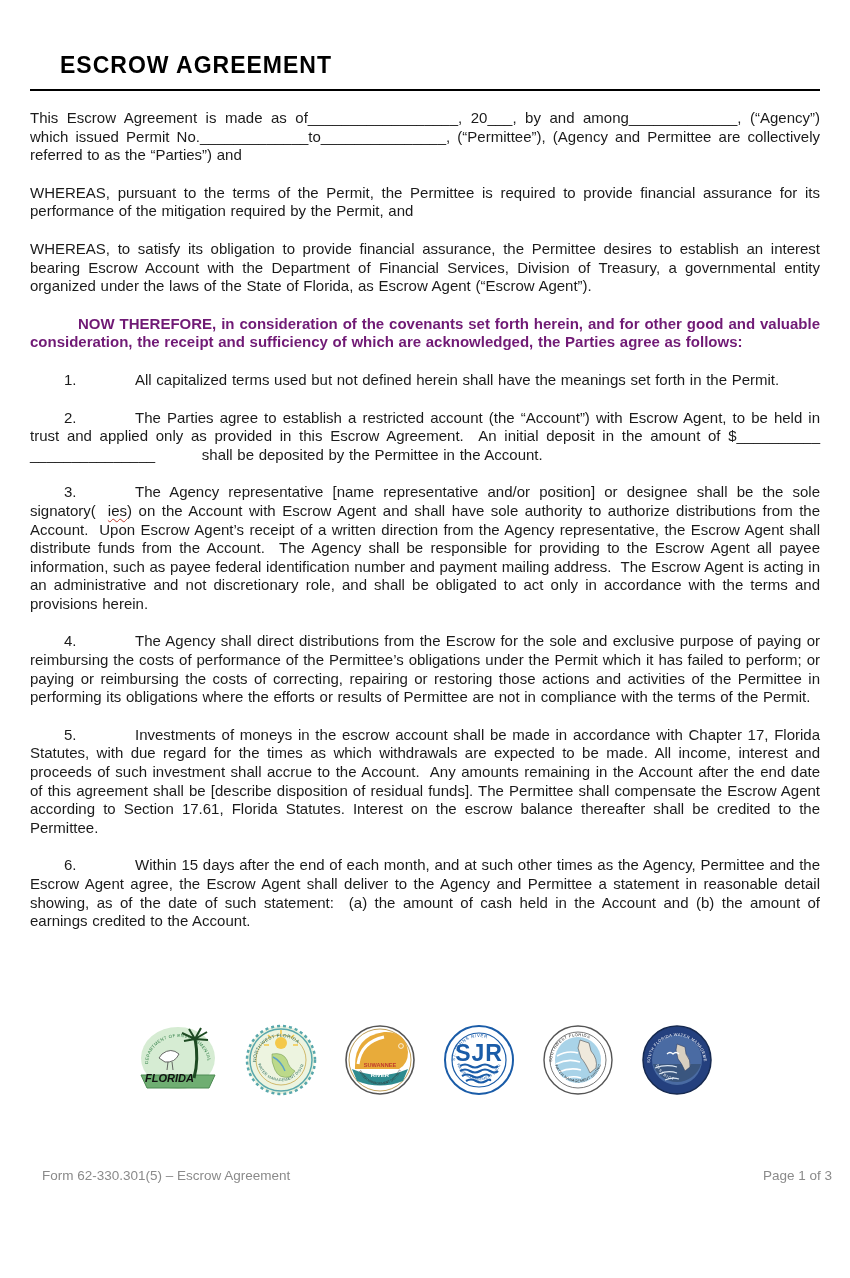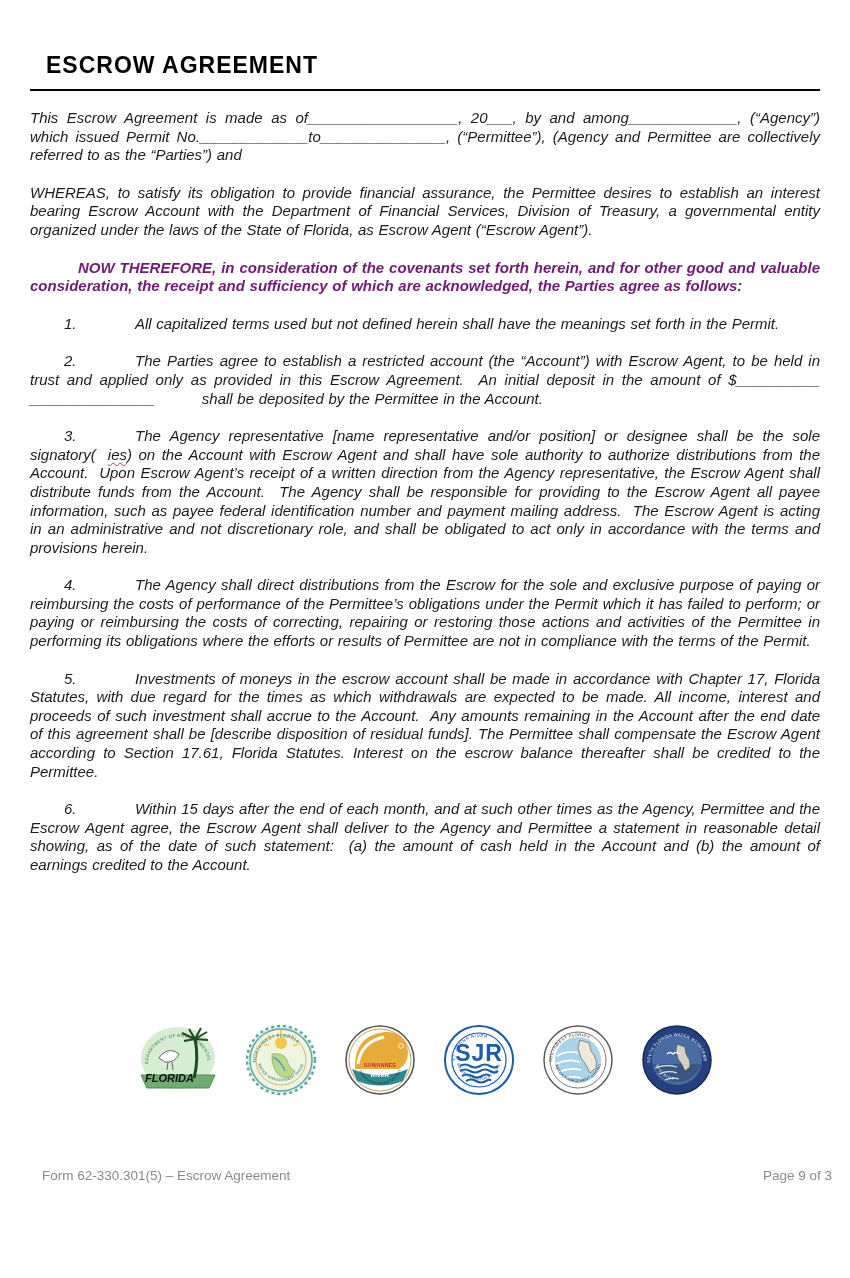--- a/index.html
+++ b/index.html
@@ -13,35 +13,34 @@
     color: #1b1b1b;
     overflow: hidden;
     box-sizing: border-box;
   }
   .content { padding: 52px 30px 0 30px; }
   .doc-title {
     font-size: 23px;
     font-weight: bold;
     letter-spacing: 1px;
     color: #000;
-    margin: 0 0 10px 16px;
+    margin: 0 0 10px 30px;
   }
   .title-rule {
     border: none;
     border-top: 2px solid #000;
     margin: 0 0 18px 0;
     height: 0;
   }
   p.body-text {
     font-size: 15px;
     line-height: 18.6px;
     text-align: justify;
     margin: 0 0 19px 0;
     word-spacing: 0.5px;
-    font-style: italic;
   }
   p.nt { font-weight: bold; text-indent: 48px; color:#701a75; }
   p.item { text-indent: 34px; }
   .item-num { display: inline-block; width: 71px; text-indent: 0; }
   .sq-red {
     text-decoration: underline wavy #c0392b 1px;
     text-underline-offset: 2px;
     padding-left: 12px;
   }
   .sq-green {
@@ -79,20 +78,21 @@
 <body>
 
 <div class="page">
   <div class="content">
 
     <h1 class="doc-title">ESCROW AGREEMENT</h1>
     <hr class="title-rule">
 
     <p class="body-text">This Escrow Agreement is made as of__________________, 20___, by and among_____________, (“Agency”) which issued Permit No._____________to_______________,  (“Permittee”),  (Agency and Permittee are collectively referred to as the “Parties”) and</p>
 
+    <p class="body-text">WHEREAS, pursuant to the terms of the Permit, the Permittee is required to provide financial assurance for its performance of the mitigation required by the Permit, and</p>
     <p class="body-text">WHEREAS, to satisfy its obligation to provide financial assurance, the Permittee desires to establish an interest bearing Escrow Account with the Department of Financial Services, Division of Treasury, a governmental entity organized under the laws of the State of Florida, as Escrow Agent (“Escrow Agent”).</p>
 
     <p class="body-text nt">NOW THEREFORE, in consideration of the covenants set forth herein, and for other good and valuable consideration, the receipt and sufficiency of which are acknowledged, the Parties agree as follows:</p>
 
     <p class="body-text item"><span class="item-num">1.</span><span>All capitalized terms used but not defined herein shall have the meanings set forth in the Permit.</span></p>
 
     <p class="body-text item"><span class="item-num">2.</span><span>The Parties agree to establish a restricted account (the “Account”) with Escrow Agent, to be held in trust and applied only as provided in this Escrow Agreement.&nbsp; An initial deposit in the amount of $__________ _______________&nbsp;&nbsp;&nbsp;&nbsp;&nbsp;&nbsp;&nbsp;&nbsp;&nbsp; shall be deposited by the Permittee in the Account.</span></p>
 
     <p class="body-text item"><span class="item-num">3.</span><span>The Agency representative [name representative and/or position] or designee shall be the sole signatory(</span><span class="sq-red">ies</span><span>) on the Account with Escrow Agent and shall have sole authority to authorize distributions from the Account.&nbsp; Upon Escrow Agent’s receipt of a written direction from the Agency representative, the Escrow Agent shall distribute funds from the Account.&nbsp; The Agency shall be responsible for providing to the Escrow Agent all payee information, such as payee federal identification number and payment mailing address.&nbsp; The Escrow Agent is acting in an administrative and not discretionary role, and shall be obligated to act only in accordance with the terms and provisions herein.</span></p>
 
@@ -188,15 +188,15 @@
       <path d="M14,44 q11,-4 22,-1 M18,50 q9,-4 18,-1 M24,56 q7,-3 14,-1" stroke="#dce6f2" stroke-width="1.2" fill="none"></path>
       <path d="M36,20 l8,3 l1,7 q5,6 4,13 l-5,4 q-4,-9 -7,-12 l-2,-9 Z" fill="#d8cfc0" stroke="#2c3e66" stroke-width="0.6"></path>
       <path d="M26,30 q3,-3 6,0 q3,-3 6,0" stroke="#ffffff" stroke-width="1.2" fill="none"></path>
       <text font-size="4" fill="#ffffff" letter-spacing="0.4"><textPath href="#arc6t">SOUTH FLORIDA WATER MANAGEMENT</textPath></text>
       <text font-size="3.8" fill="#ffffff" letter-spacing="1"><textPath href="#arc6b">DISTRICT</textPath></text>
     </svg>
   </div>
 
   <div class="footer">
     <div>Form 62-330.301(5)  – Escrow Agreement</div>
-    <div class="footer-page">Page 9 of 3</div>
+    <div class="footer-page">Page 1 of 3</div>
   </div>
 </div>
 
 </body></html>

